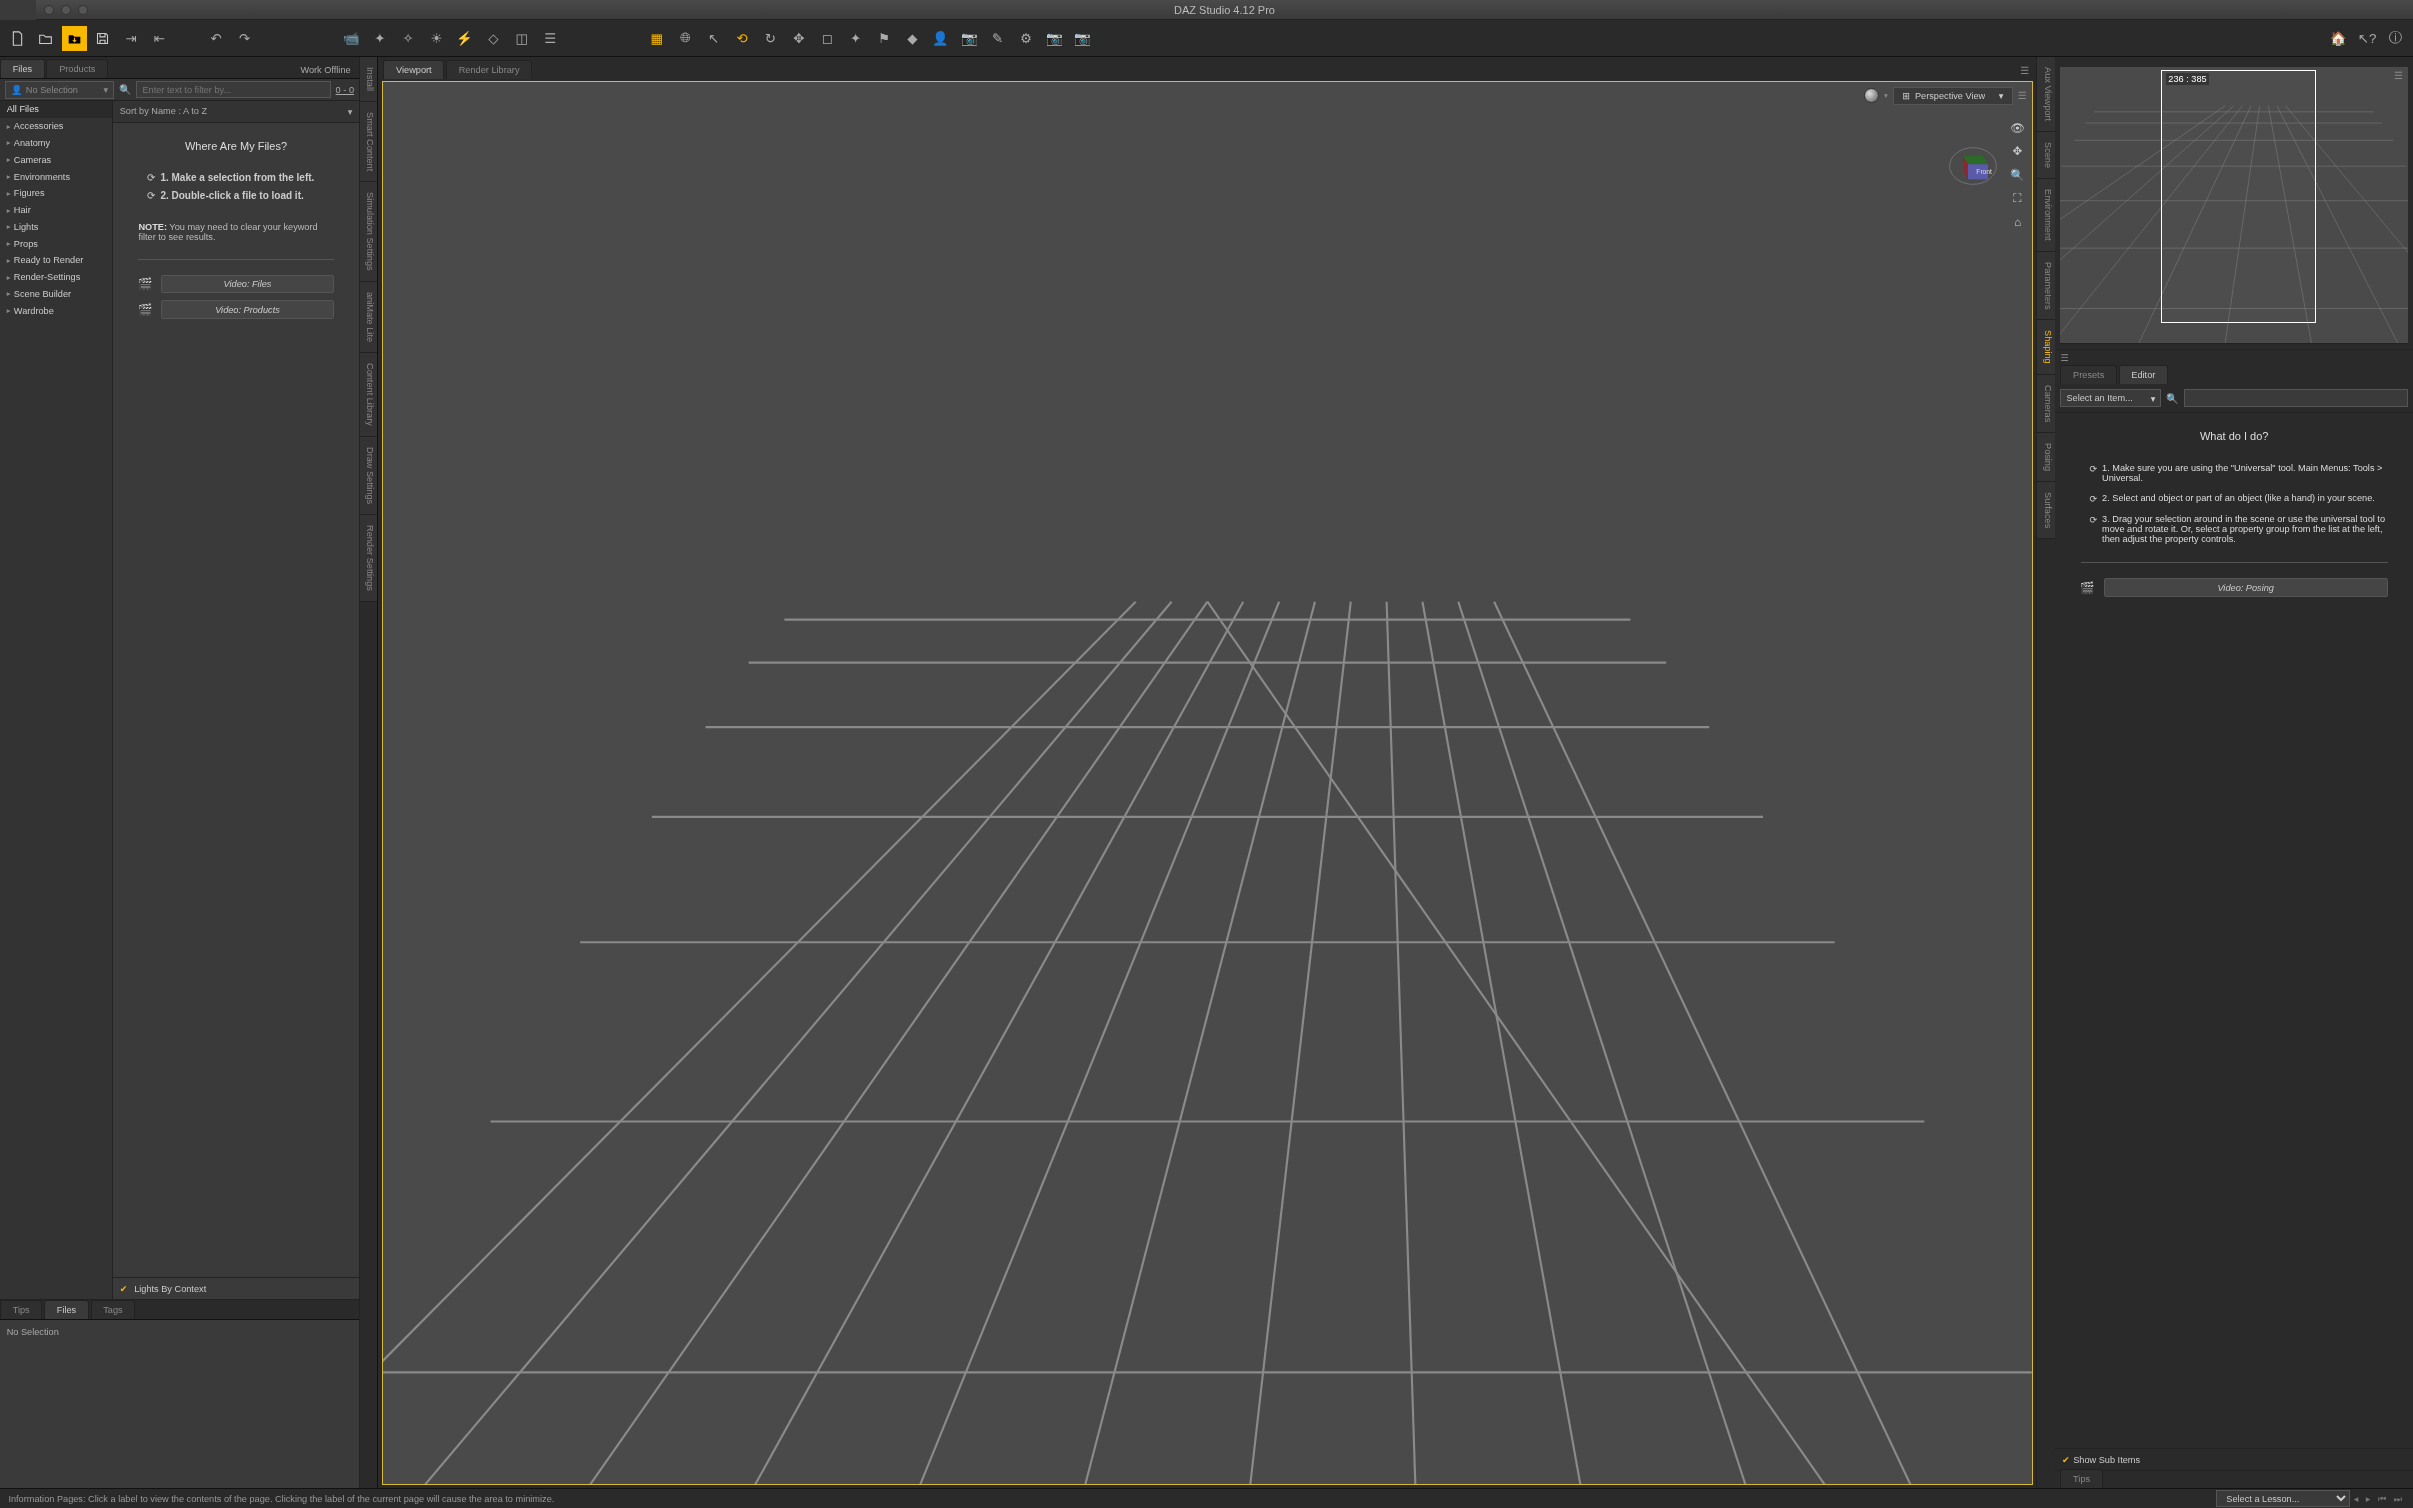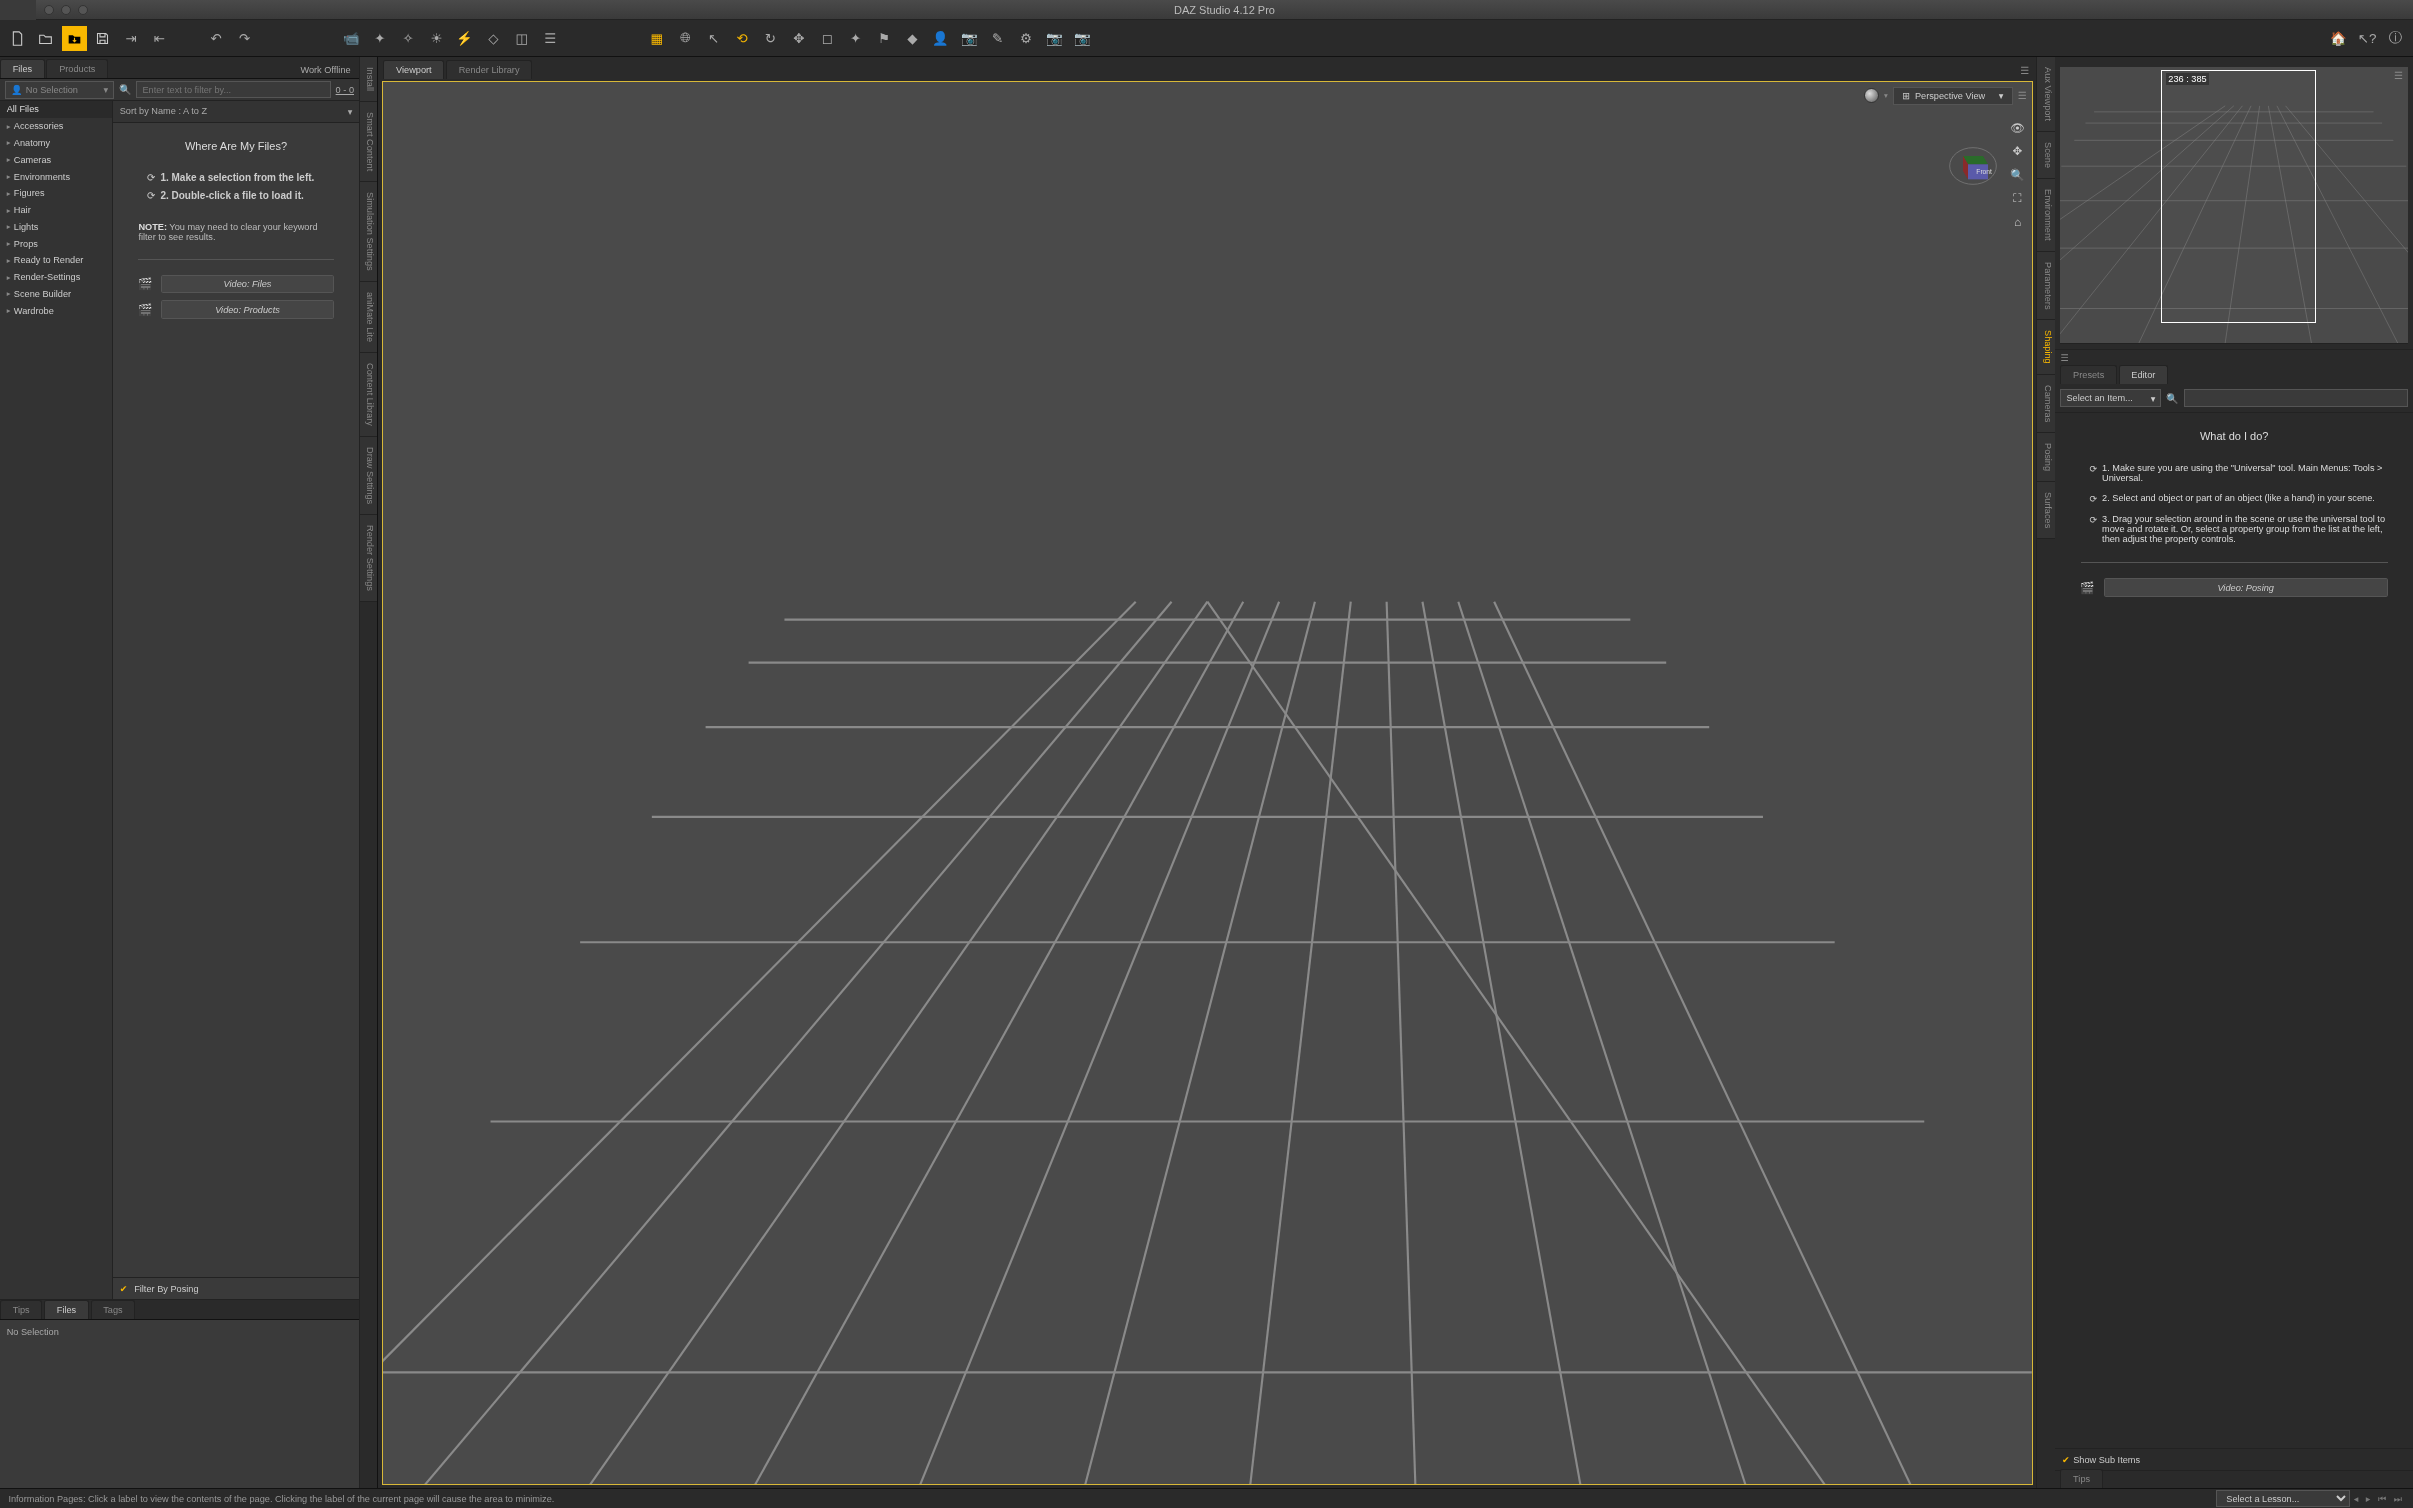--- a/index.html
+++ b/index.html
@@ -228,21 +228,21 @@
               <span class="clapper">🎬</span>
               <button class="video-btn">Video: Files</button>
             </div>
           <div class="video-row">
               <span class="clapper">🎬</span>
               <button class="video-btn">Video:  Products</button>
             </div>
         </div>
         <div class="filter-ctx">
             <span class="check-orange"></span>
-            <span>Filter By Posing</span>
+            <span>Lights By Context</span>
           </div>
       </div>
     </div>
     <div class="bottom-tabs">
       <div class="tabrow" style="height:20px;">
         <div class="tab inactive">Tips</div>
         <div class="tab">Files</div>
         <div class="tab inactive">Tags</div>
       </div>
       <div class="info-body">No Selection</div>

